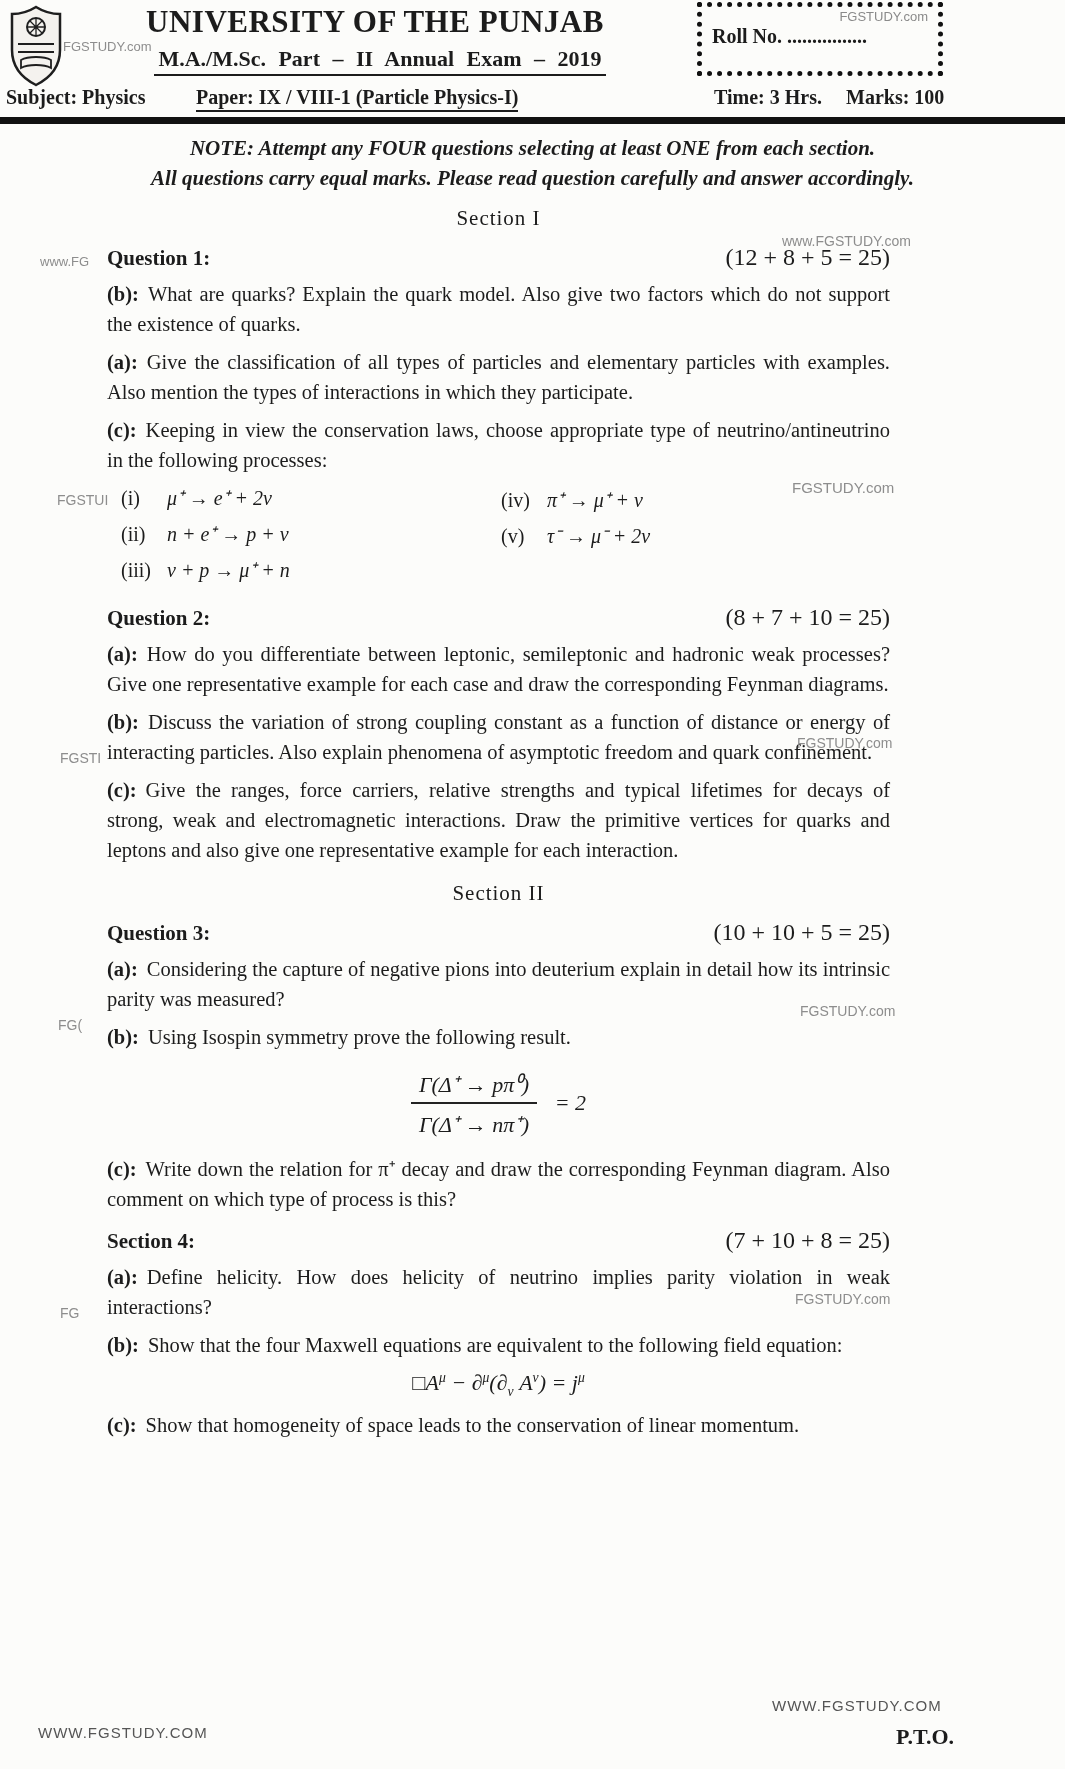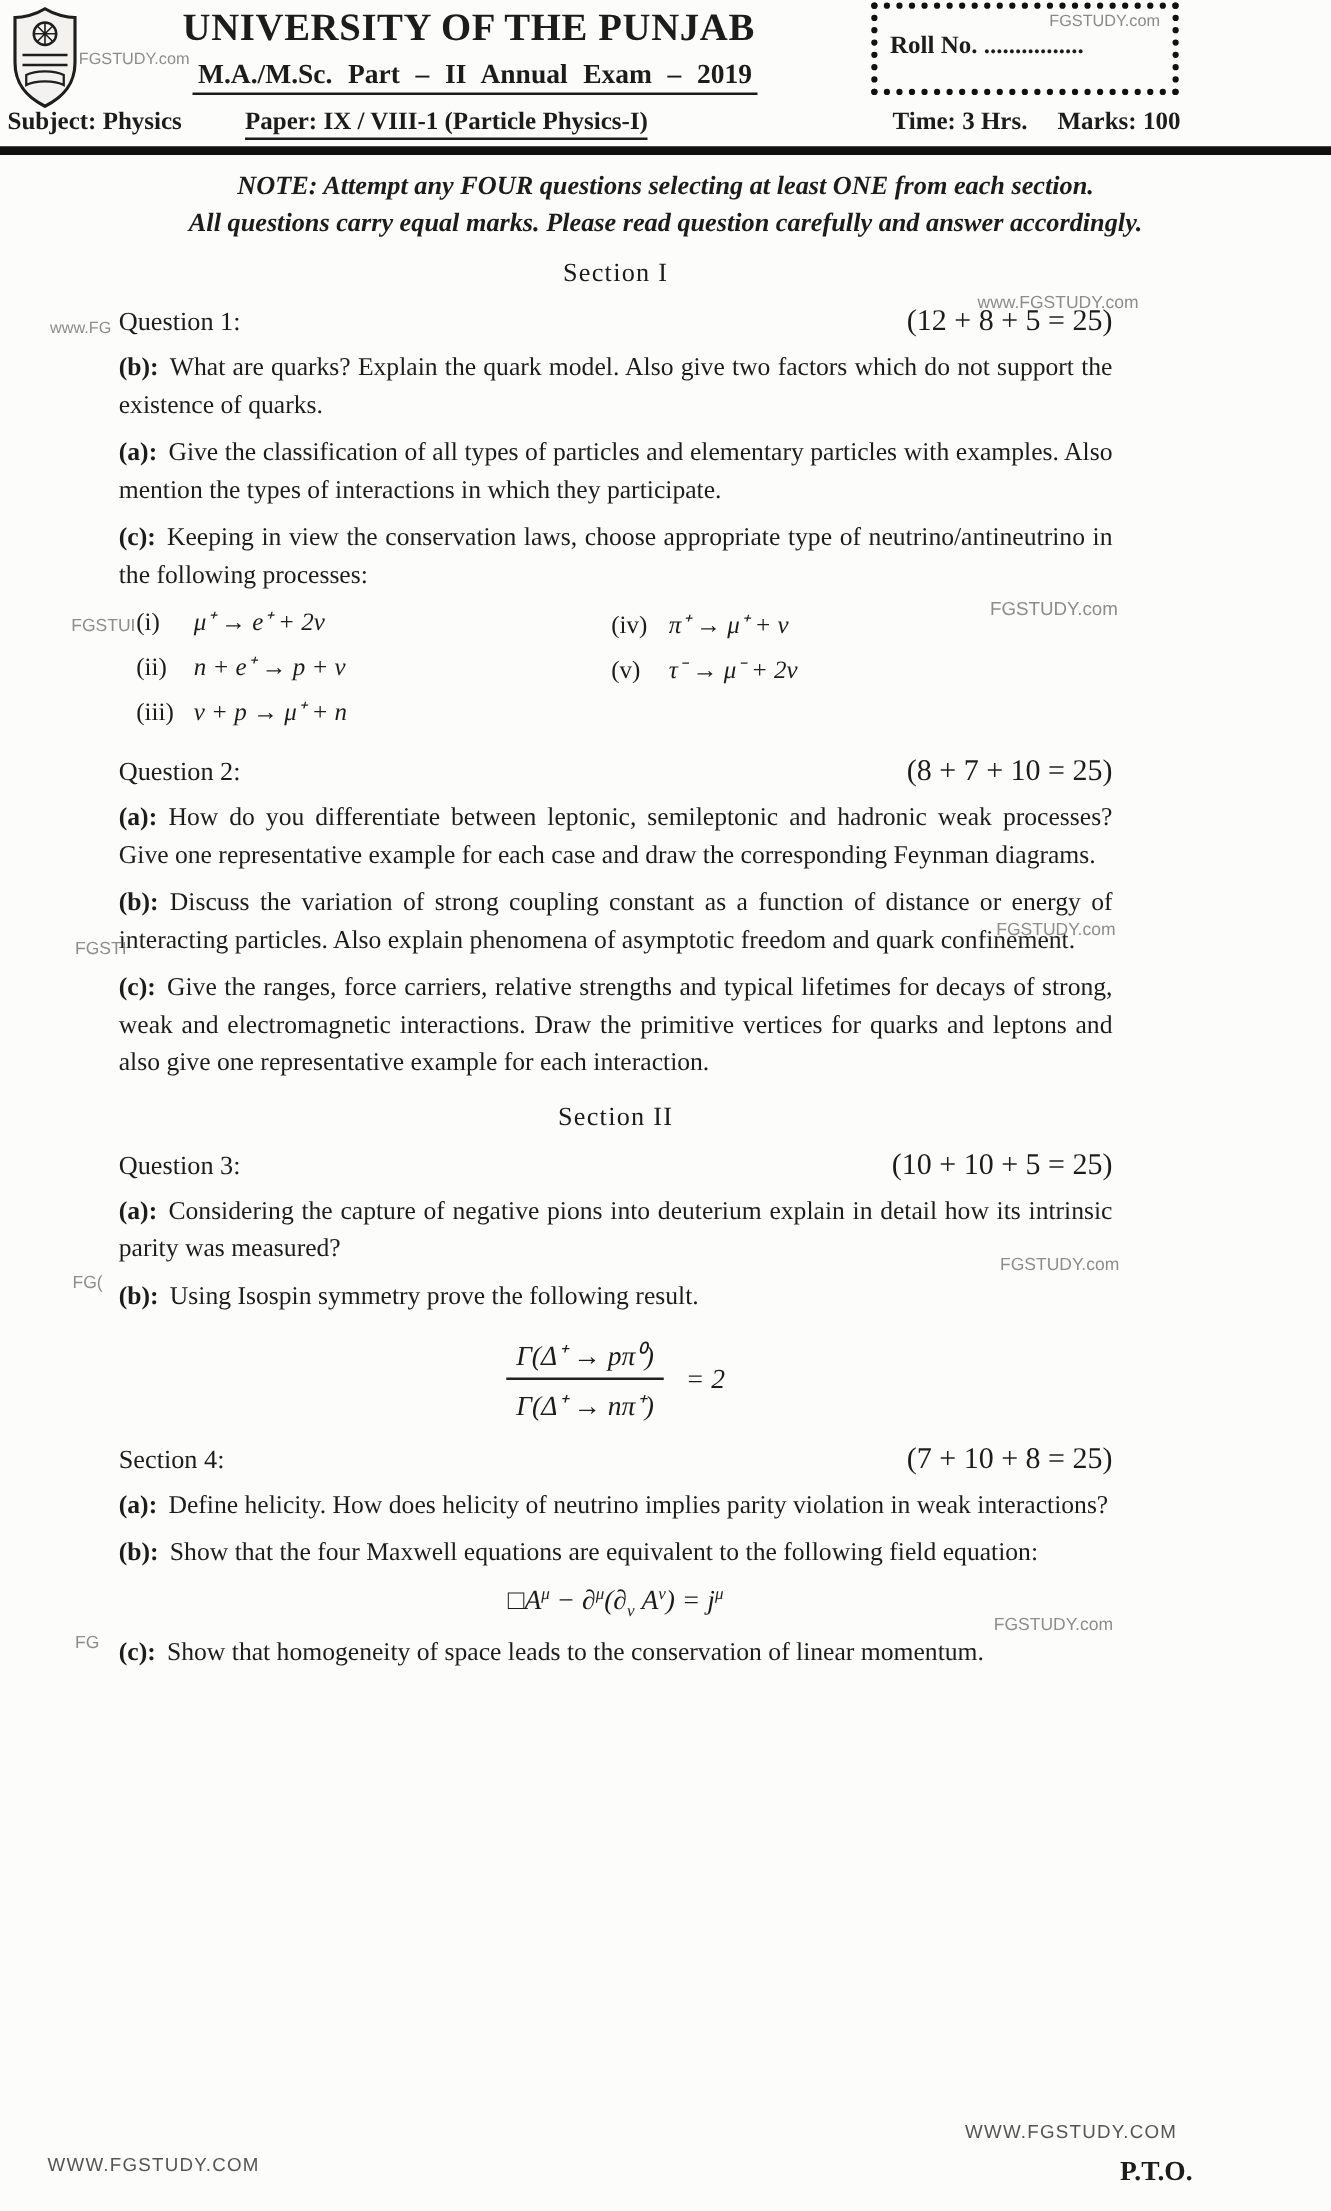--- a/index.html
+++ b/index.html
@@ -24,26 +24,26 @@
   .paper-label    { position:absolute; left:196px; top:2px; border-bottom:2px solid #1c1c1c; padding-bottom:1px; }
   .time-label     { position:absolute; left:714px; top:2px; }
   .marks-label    { position:absolute; left:846px; top:2px; }
   .thick-rule { height:7px; background:#111; margin-top:3px; }
 
   
   .note { text-align:center; font-size:21px; font-weight:bold; font-style:italic;
           margin:9px 28px 0; line-height:30px; }
 
   
-  .content { padding:0 175px 0 95px; }
+  .content { padding:0 175px 0 95px;margin-left:12px; }
   .section-heading { text-align:center; font-size:21px; letter-spacing:1px; margin-top:13px; }
   .section-heading.second { margin-top:16px; }
 
   .q-head { display:flex; justify-content:space-between; align-items:baseline; margin-top:13px; margin-bottom:8px; }
-  .q-title { font-size:21px; font-weight:normal; }
+  .q-title { font-size:21px; font-weight:bold; }
   .q-marks { font-size:24px; }
 
   .part { font-size:20.5px; line-height:30px; text-align:justify; margin-bottom:8px; }
   .part-label { font-weight:bold; padding-right:9px; }
 
   .processes { display:flex; margin:2px 0 6px 14px;gap:44px; }
   .proc-col1 { width:336px; }
   .proc-row { font-size:20px; line-height:30px; margin-bottom:6px; white-space:nowrap; }
   .proc-label { display:inline-block; min-width:46px; }
   .proc-expr { font-style:italic; }
@@ -156,20 +156,21 @@
     <p class="part"><span class="part-label">(b):</span><span>Using Isospin symmetry prove the following result.</span></p>
 
     <div class="formula">
       <span class="frac">
         <span class="num">Γ(Δ⁺ → pπ⁰)</span>
         <span class="den">Γ(Δ⁺ → nπ⁺)</span>
       </span>
       <span class="frhs">= 2</span>
     </div>
 
+    <p class="part"><span class="part-label">(c):</span><span>Write down the relation for π⁺ decay and draw the corresponding Feynman diagram. Also comment on which type of process is this?</span></p>
 
     <div class="q-head">
       <span class="q-title">Section 4:</span>
       <span class="q-marks">(7 + 10 + 8 = 25)</span>
     </div>
     <p class="part"><span class="part-label">(a):</span><span>Define helicity. How does helicity of neutrino implies parity violation in weak interactions?</span></p>
     <p class="part"><span class="part-label">(b):</span><span>Show that the four Maxwell equations are equivalent to the following field equation:</span></p>
 
     <div class="formula f4">
       <span>□A</span><sup>μ</sup><span> − ∂</span><sup>μ</sup><span>(∂</span><sub>ν</sub><span> A</span><sup>ν</sup><span>) = j</span><sup>μ</sup>

